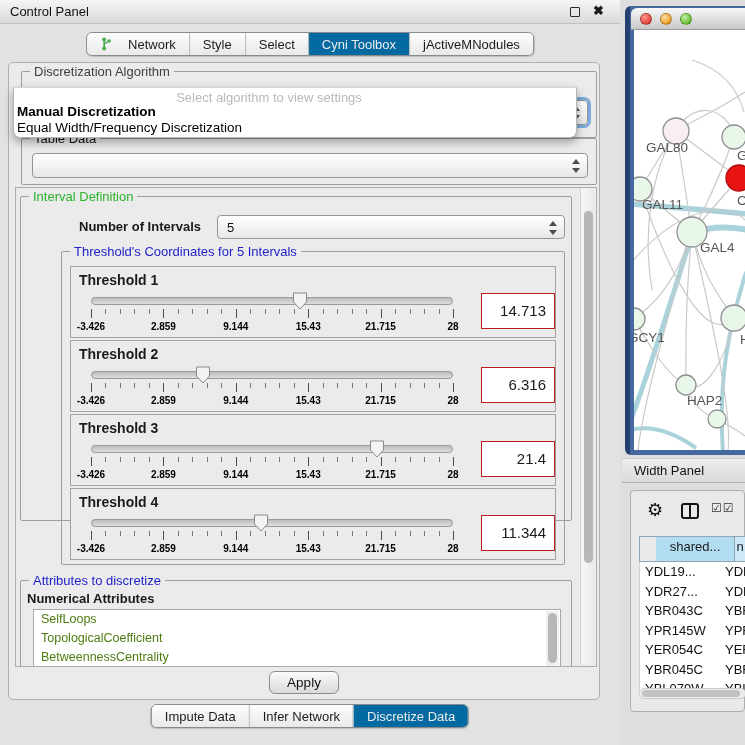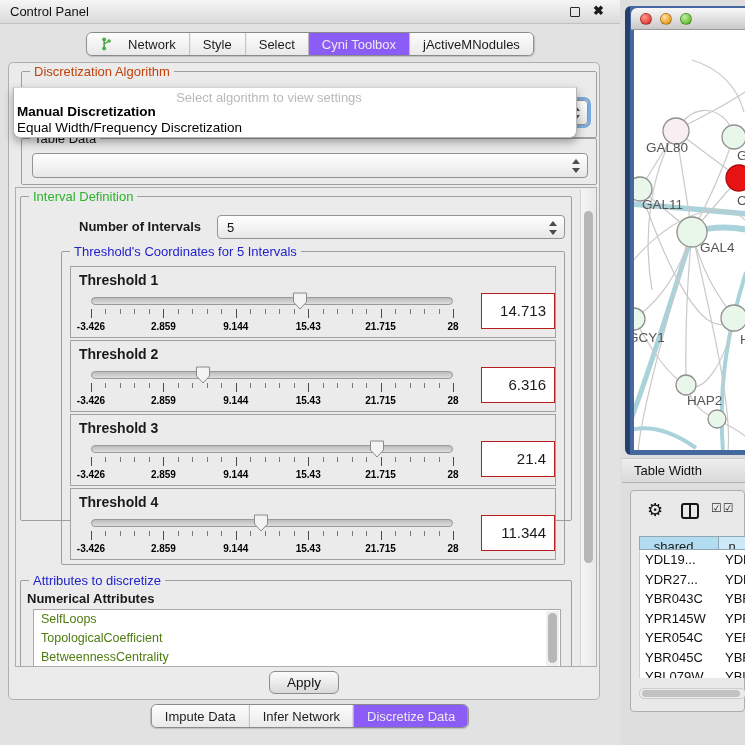--- a/index.html
+++ b/index.html
@@ -19,30 +19,30 @@
 
   .segbar { position:absolute; left:50%; transform:translateX(-50%); display:flex;
     border:1px solid #8a8a8a; border-radius:6px; overflow:hidden; background:#f0f0f0;
     box-shadow:0 1px 1px rgba(0,0,0,.15); }
   .segbar-top { top:32px; }
   .segbar-bottom { top:704px; }
   .seg { display:flex; align-items:center; gap:16px; padding:3px 13px; font-size:13px;
     color:#1c1c1c; background:linear-gradient(#fdfdfd,#e9e9e9); border-left:1px solid #bdbdbd;
     white-space:nowrap; height:22px; }
   .seg:first-child { border-left:none; }
-  .seg.sel { background:#8b5cf6; color:#ececec; }
+  .seg.sel { background:#0369a1; color:#ececec; }
   .net-ic { width:12px; height:14px; display:inline-block; }
 
   .main { position:absolute; left:8px; top:62px; width:592px; height:638px;
     background:#ebebeb; border:1px solid #afafaf; border-radius:5px; }
 
   .group { position:absolute; border:1px solid #9e9e9e; border-radius:2px; }
   .gtitle { position:absolute; top:-8px; left:8px; padding:0 4px; background:#ebebeb;
     font-size:13px; line-height:15px; }
-  .gt-gray { color:#c2410c; } .gt-black { color:#111; }
+  .gt-gray { color:#404040; } .gt-black { color:#111; }
   .gt-green { color:#2bb32b; } .gt-blue { color:#2222cc; }
 
   .combo { position:absolute; height:25px; background:linear-gradient(#ffffff,#e7e7e7);
     border:1px solid #939393; border-radius:4px; font-size:13px; line-height:23px;
     padding-left:9px; color:#111; }
   .stepper { position:absolute; right:6px; top:4px; width:9px; height:16px; }
   .stepper:before, .stepper:after { content:""; position:absolute; left:0;
     border-left:4.5px solid transparent; border-right:4.5px solid transparent; }
   .stepper:before { top:1px; border-bottom:5px solid #4c4c4c; }
   .stepper:after { bottom:1px; border-top:5px solid #4c4c4c; }
@@ -124,21 +124,21 @@
   .tp-box { position:absolute; left:630px; top:490px; width:115px; height:222px;
     background:#e9e9e9; border:1px solid #aeaeae; border-radius:4px; }
   .gear { position:absolute; left:16px; top:8px; font-size:18px; color:#111;
     font-family:"DejaVu Sans", sans-serif; }
   .split-ic { position:absolute; left:50px; top:12px; width:18px; height:16px;
     border:2px solid #161616; border-radius:3px; }
   .split-ic:before { content:""; position:absolute; left:6px; top:0; width:2px; height:12px; background:#161616; }
   .cks { position:absolute; left:80px; top:10px; font-size:12px; letter-spacing:1px;
     color:#333; font-family:"DejaVu Sans", sans-serif; }
   .tp-table { position:absolute; left:8px; top:45px; width:107px; bottom:6px; overflow:hidden; }
-  .tp-head { display:flex; height:14px; border:1px solid #8fa6b5; }
+  .tp-head { display:flex; height:26px; border:1px solid #8fa6b5;padding-left:16px; }
   .th-cell { font-size:13px; line-height:20px; text-align:center; color:#1a1a1a; overflow:hidden; white-space:nowrap; }
   .th-c1 { width:79px; background:#b2dcf0; border-right:1px solid #8fa6b5; }
   .th-c2 { flex:1; background:#cde8f6; }
   .tp-rows { background:#fff; height:128px; overflow:hidden; border-left:1px solid #cfcfcf; }
   .tp-row { display:flex; height:19.5px; }
   .td-cell { font-size:13px; line-height:19px; padding-left:5px; white-space:nowrap; overflow:hidden; color:#111; }
   .td-c1 { width:80px; } .td-c2 { flex:1; }
   .hsb { position:absolute; left:0; top:152px; width:107px; height:11px;
     background:#ececec; border:1px solid #cccccc; border-radius:5px; }
   .hsb-thumb { position:absolute; left:2px; top:1px; height:7px; width:98px;
@@ -430,21 +430,21 @@
       <span class="nlabel" style="left:103px; top:163px;">C</span>
       <span class="nlabel" style="left:8px; top:167px;">GAL11</span>
       <span class="nlabel" style="left:66px; top:210px;">GAL4</span>
       <span class="nlabel" style="left:-6px; top:300px;">GCY1</span>
       <span class="nlabel" style="left:106px; top:302px;">H</span>
       <span class="nlabel" style="left:53px; top:363px;">HAP2</span>
     </div>
   </div>
 
   <div class="tp-bar">
-    <span class="tp-title">Table Width</span>
+    <span class="tp-title">Width Panel</span>
   </div>
 
   <div class="tp-box">
     <span class="gear">⚙</span>
     <span class="split-ic"></span>
     <span class="cks">☑☑</span>
 
     <div class="tp-table">
       <div class="tp-head">
         <div class="th-cell th-c1">shared...</div>

